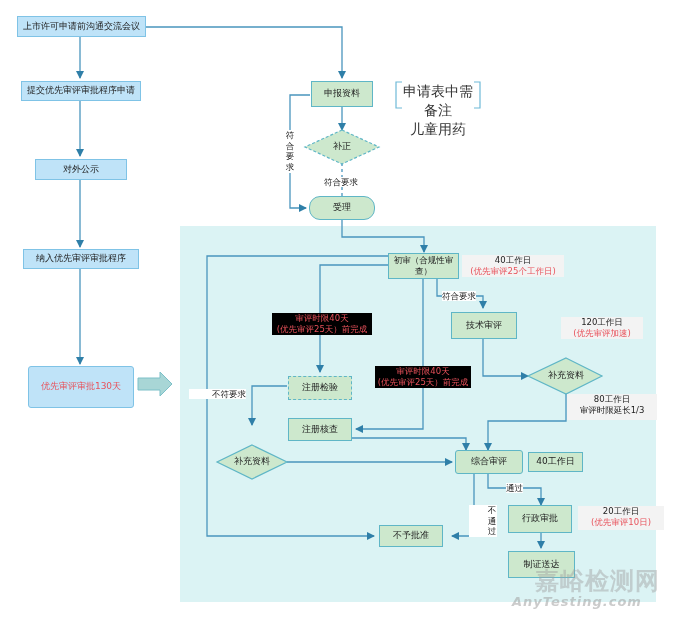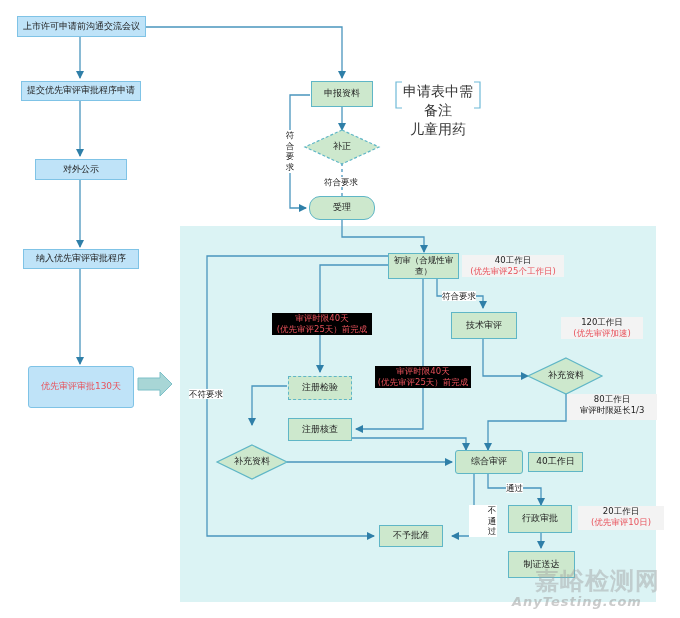--- a/index.html
+++ b/index.html
@@ -139,21 +139,21 @@
   </div>
 
 <div class="note white" style="left:375px;top:366px;width:96px;height:22px;">
   <div class="red">审评时限40天</div>
   <div class="red">(优先审评25天）前完成</div>
 </div>
 <div class="node green" style="left:288px;top:418px;width:64px;height:23px;justify-content:center;">
   <span>注册核查</span>
   </div>
 
-<div class="lbl" style="left:189px;top:389px;">不符要求</div>
+<div class="lbl" style="left:189px;top:389px;padding-left:23px;">不符要求</div>
 
 <div class="node" style="left:226px;top:456px;width:52px;height:12px;">
   <span>补充资料</span>
   </div>
 
 <div class="node green" style="left:455px;top:450px;width:68px;height:24px;border-radius:3px;">
   <span>综合审评</span>
   </div>
 <div class="node green" style="left:528px;top:452px;width:55px;height:20px;">
   <span>40工作日</span>

